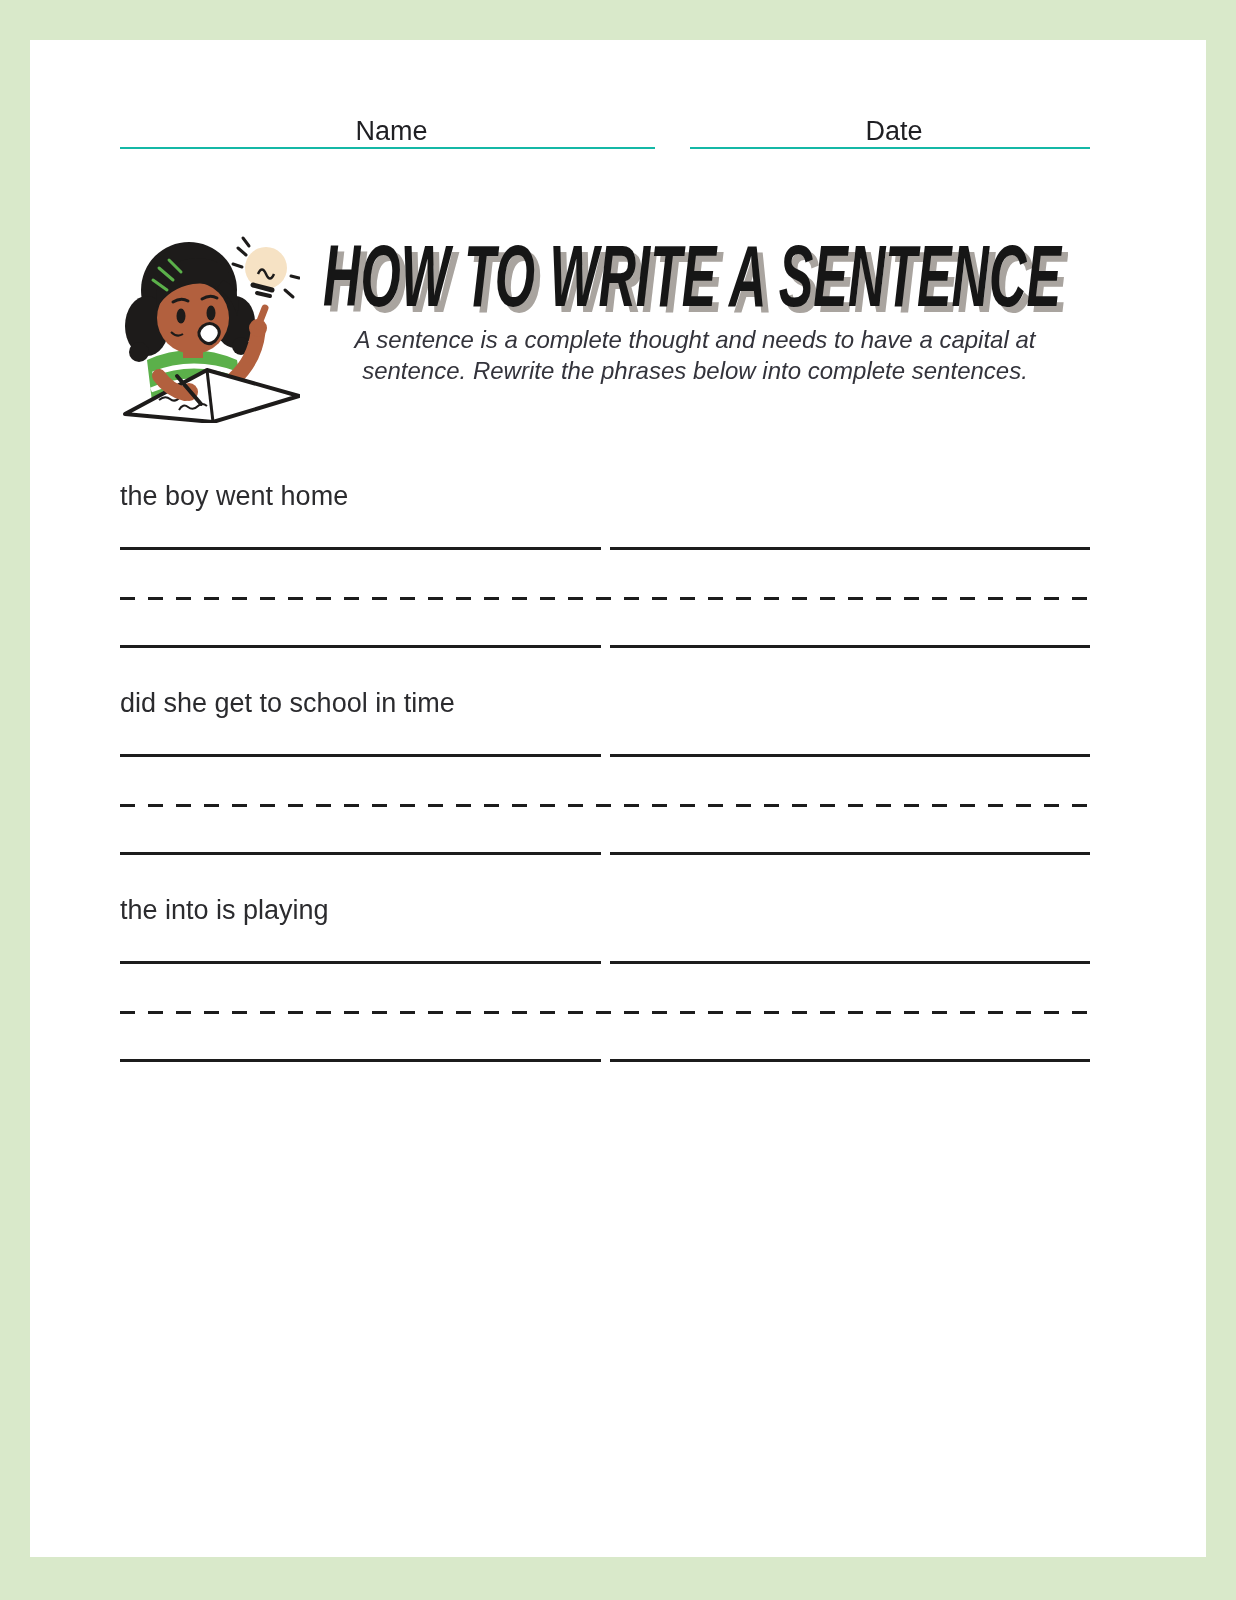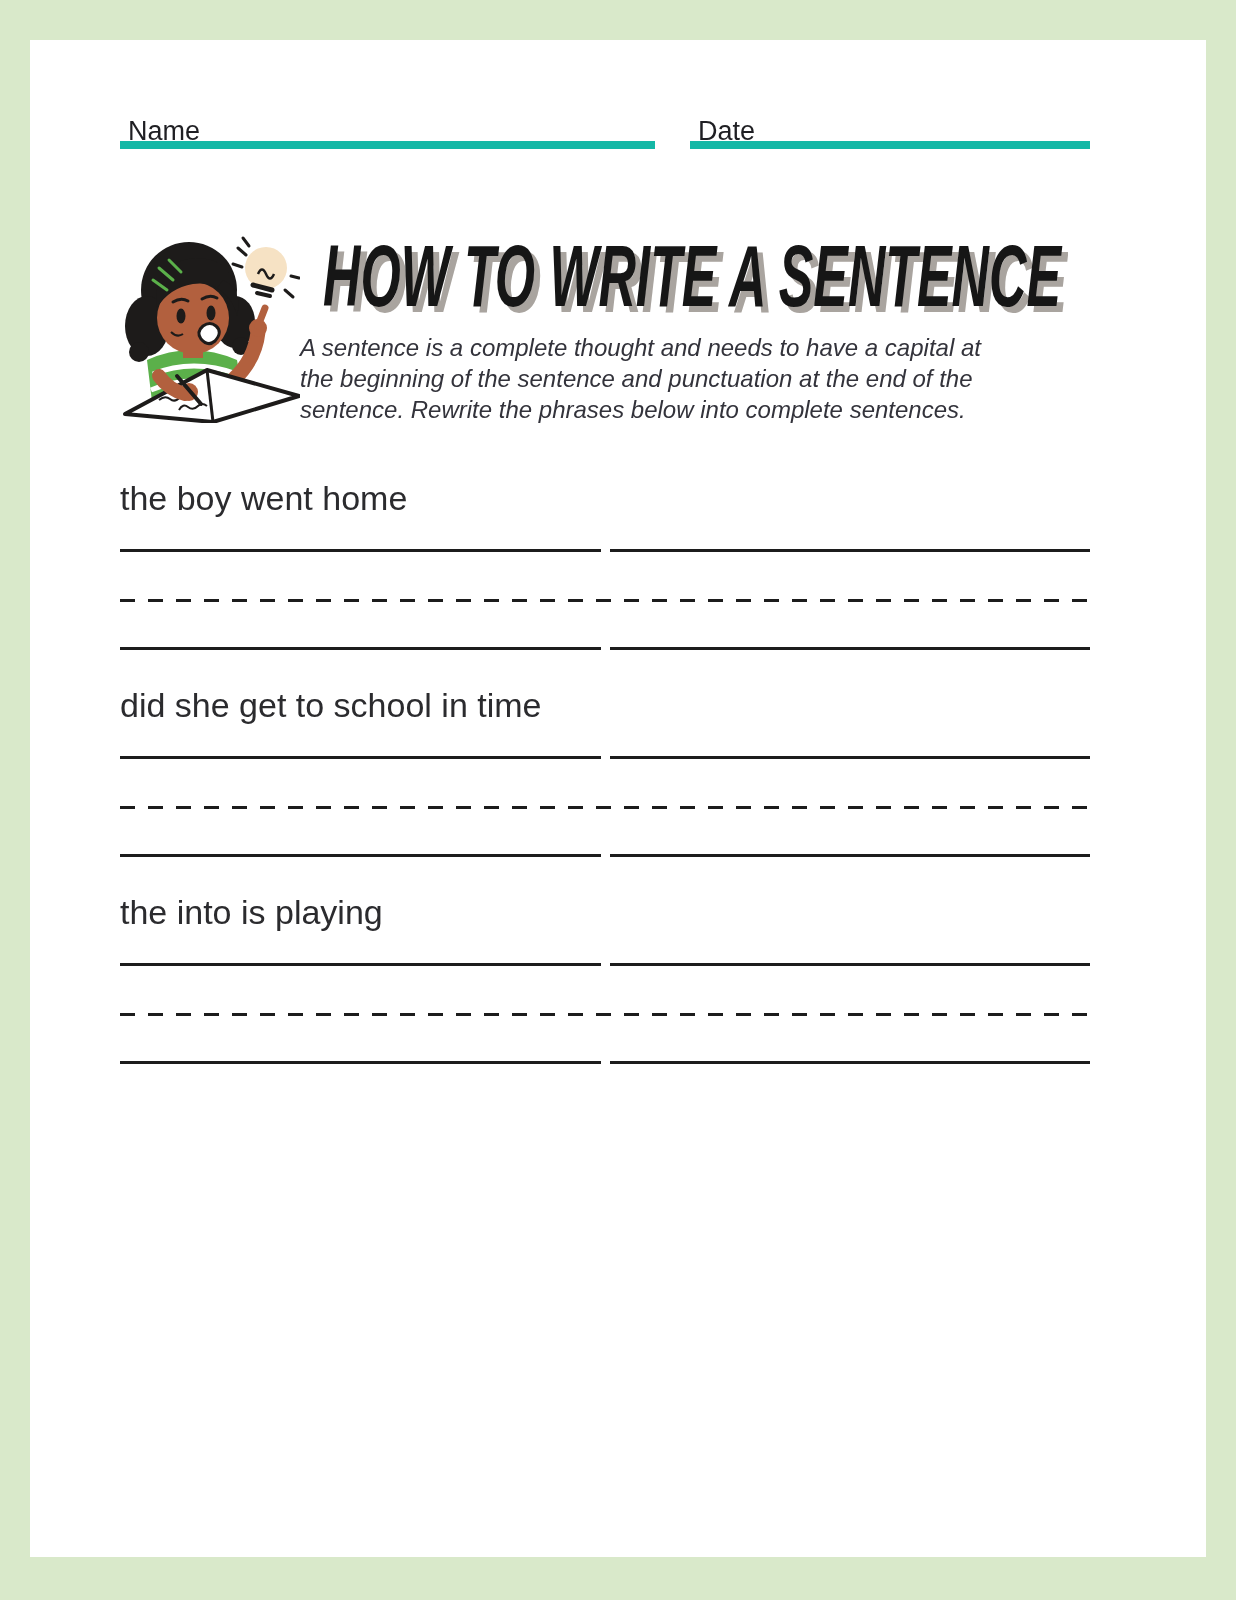--- a/index.html
+++ b/index.html
@@ -14,46 +14,47 @@
     left: 30px; top: 40px;
     width: 1176px; height: 1517px;
     background: #ffffff;
     box-sizing: border-box;
     padding: 75px 116px 0 90px;
   }
 
   
   .header-row { display: flex; align-items: flex-end; }
   .fill-cell {
-    border-bottom: 8px solid #14b8a6;
+    border-bottom: 2px solid #14b8a6;
     height: 34px;
     box-sizing: border-box;
+    text-align: center;
   }
   .name-cell { width: 535px; margin-right: 35px; }
   .date-cell { width: 400px; text-decoration: underline; }
   .fill-label {
     font-size: 27px; line-height: 32px; color: #1f1f23;
     padding-left: 8px; display: inline-block;
   }
 
   
   .title-block { display: flex; margin-top: 79px; }
   .illustration-box { width: 205px; height: 195px; margin-left: -25px; flex: none; }
   .title-col { flex: 1; min-width: 0; font-style: italic; }
   .title-svg { display: block; margin: 0 auto; }
-  .instructions { margin-top: 8px; }
+  .instructions { text-align: center; }
   .instructions div {
     font-size: 24px; line-height: 31px; color: #33333b; white-space: nowrap;
   }
 
   
   .sections { margin-top: 57px; }
   .section { margin-bottom: 39px; }
   .prompt {
-    font-size: 34px; line-height: 32px; color: #2b2b2e;
+    font-size: 27px; line-height: 32px; color: #2b2b2e;
     margin: 0 0 35px 0;
   }
   .solid-line { display: flex; gap: 9px; }
   .solid-line span { flex: 1; height: 3px; background: #1c1c1c; }
   .dashed-line {
     height: 3px;
     background: repeating-linear-gradient(90deg, #1c1c1c 0 15px, transparent 15px 28px);
   }
   .gap-a { height: 47px; }
   .gap-b { height: 45px; }
@@ -139,21 +140,20 @@
       </svg>
     </div>
 
     <div class="title-col">
       <svg class="title-svg" width="745" height="96" viewBox="0 0 745 96">
         <text x="6" y="84" font-family="Liberation Sans, sans-serif" font-weight="bold" font-size="88" fill="#a9a49f" textLength="738" lengthAdjust="spacingAndGlyphs">HOW TO WRITE A SENTENCE</text>
         <text x="0" y="78" font-family="Liberation Sans, sans-serif" font-weight="bold" font-size="88" fill="#161616" textLength="738" lengthAdjust="spacingAndGlyphs">HOW TO WRITE A SENTENCE</text>
       </svg>
       <div class="instructions">
         <div>A sentence is a complete thought and needs to have a capital at</div>
-        <div>the beginning of the sentence and punctuation at the end of the</div>
         <div>sentence. Rewrite the phrases below into complete sentences.</div>
       </div>
     </div>
   </div>
 
   <div class="sections">
 
     <div class="section">
       <p class="prompt">the boy went home</p>
       <div class="solid-line">

